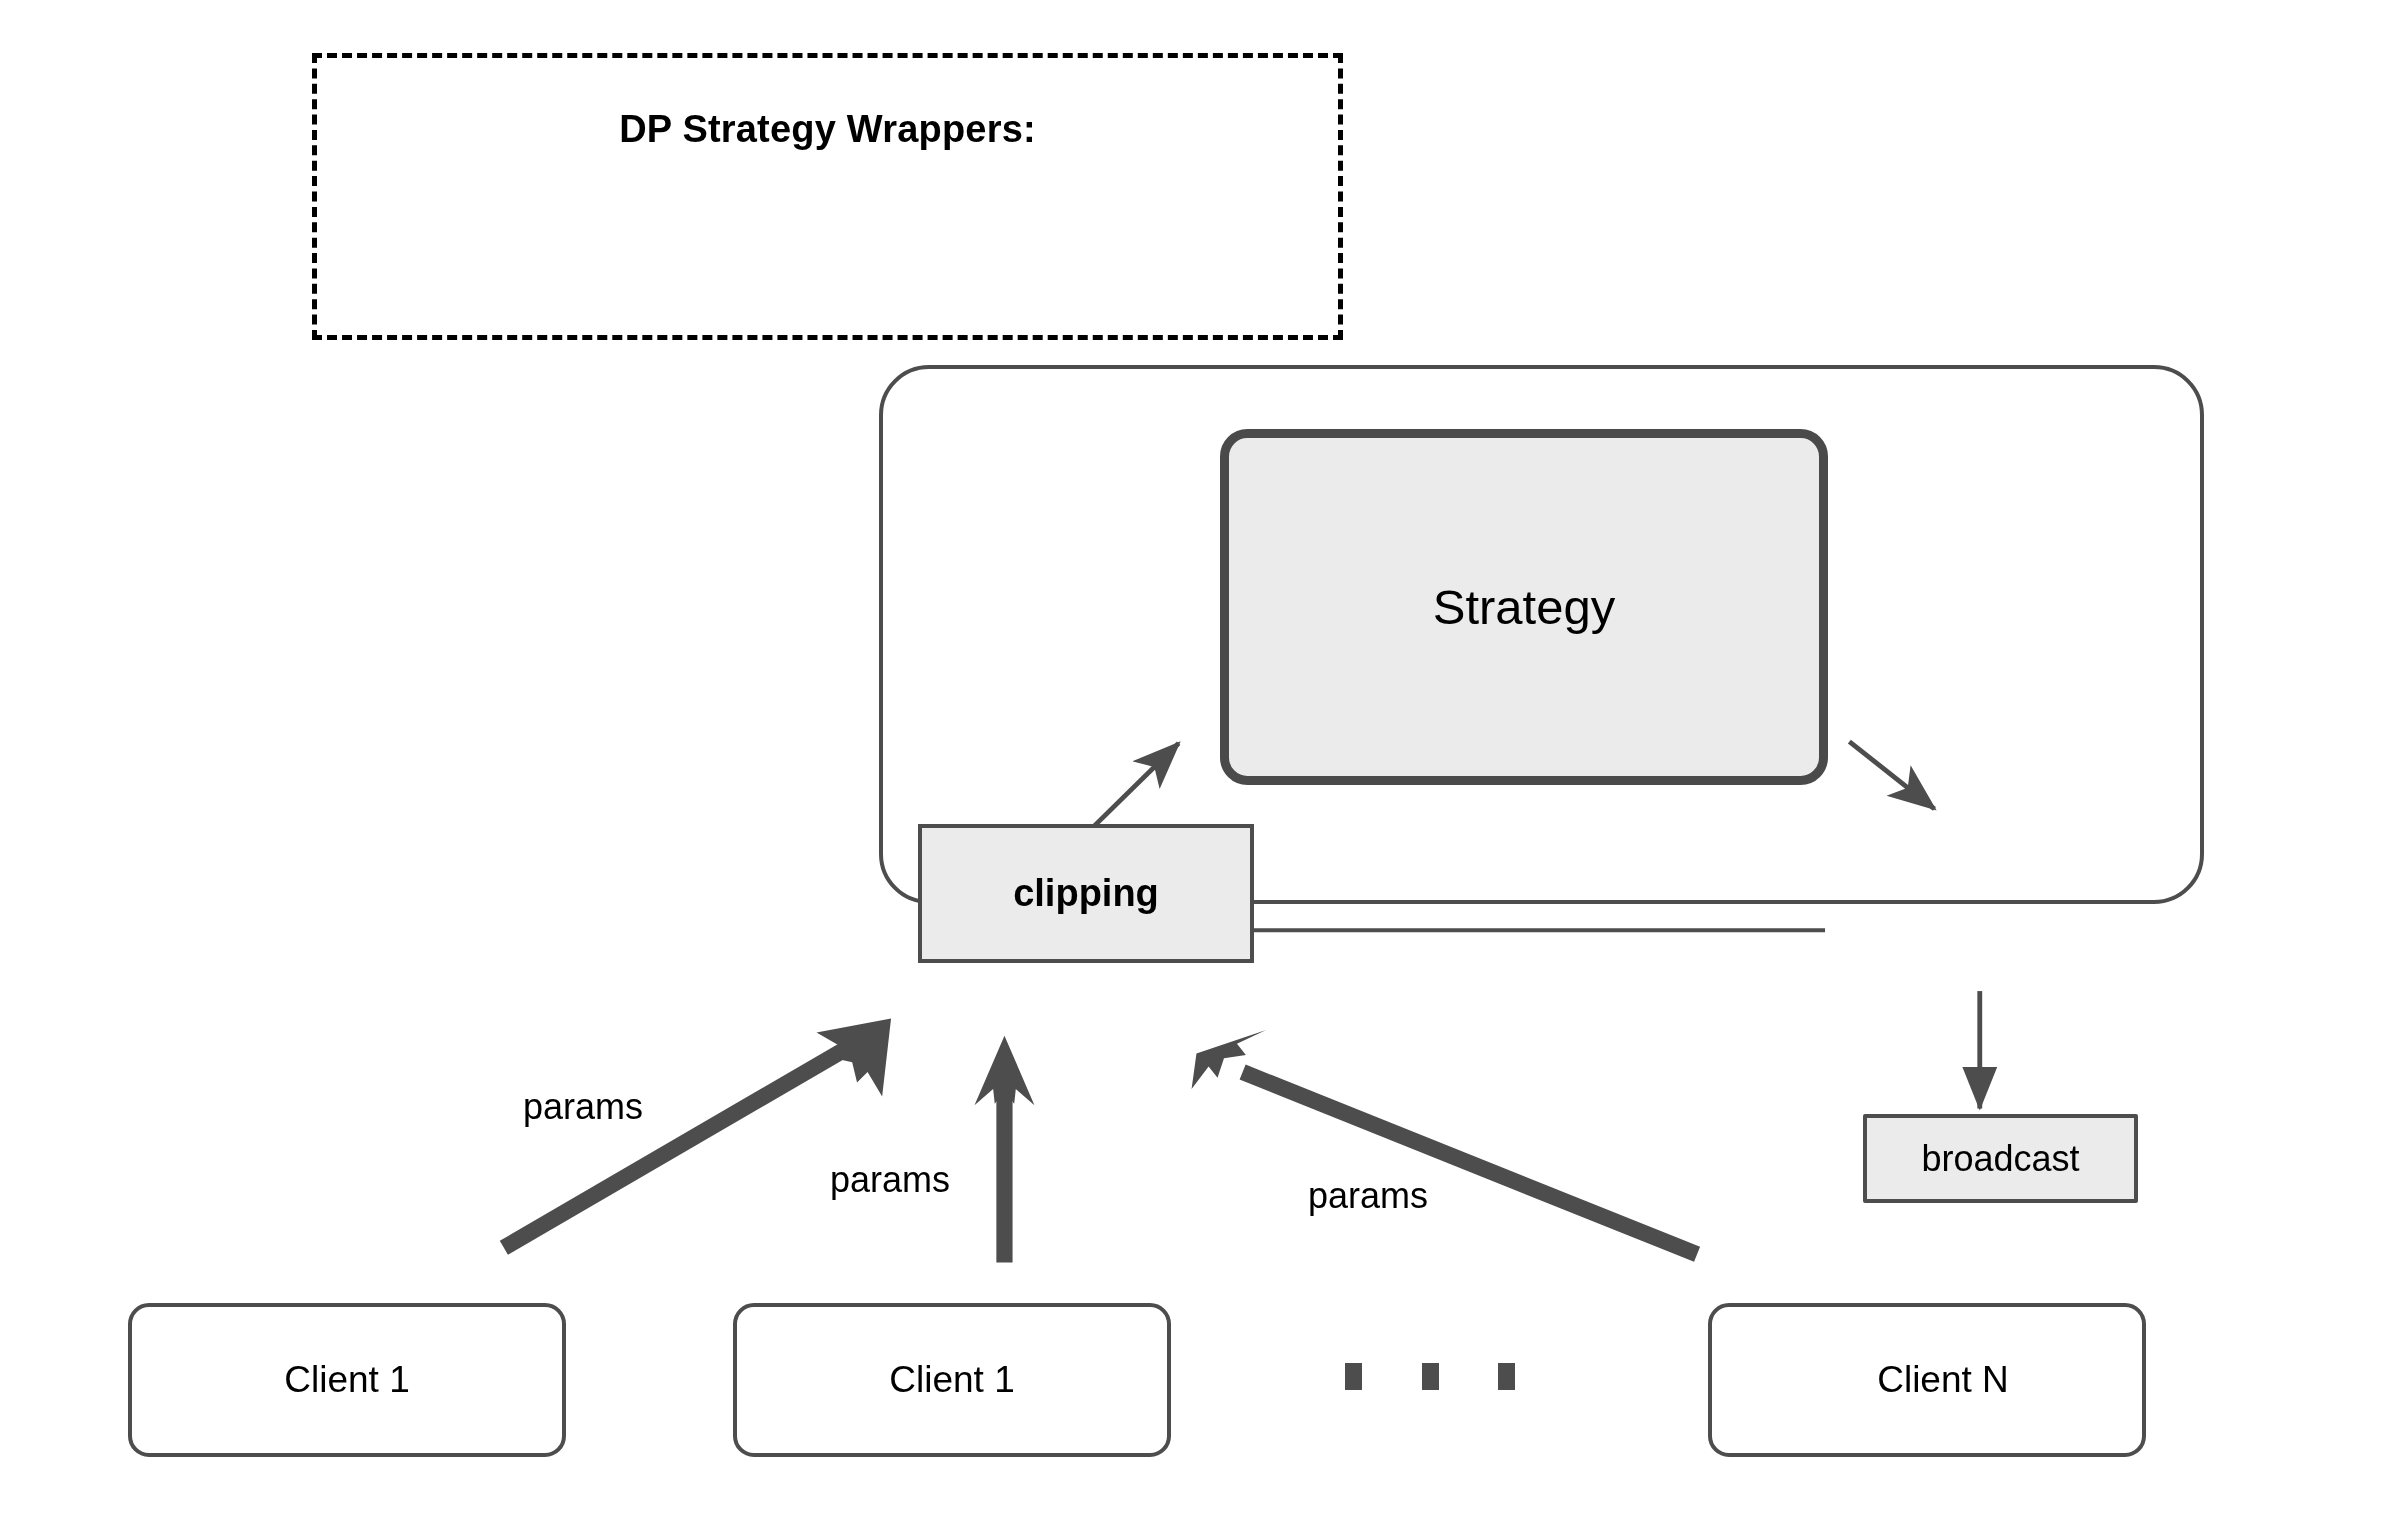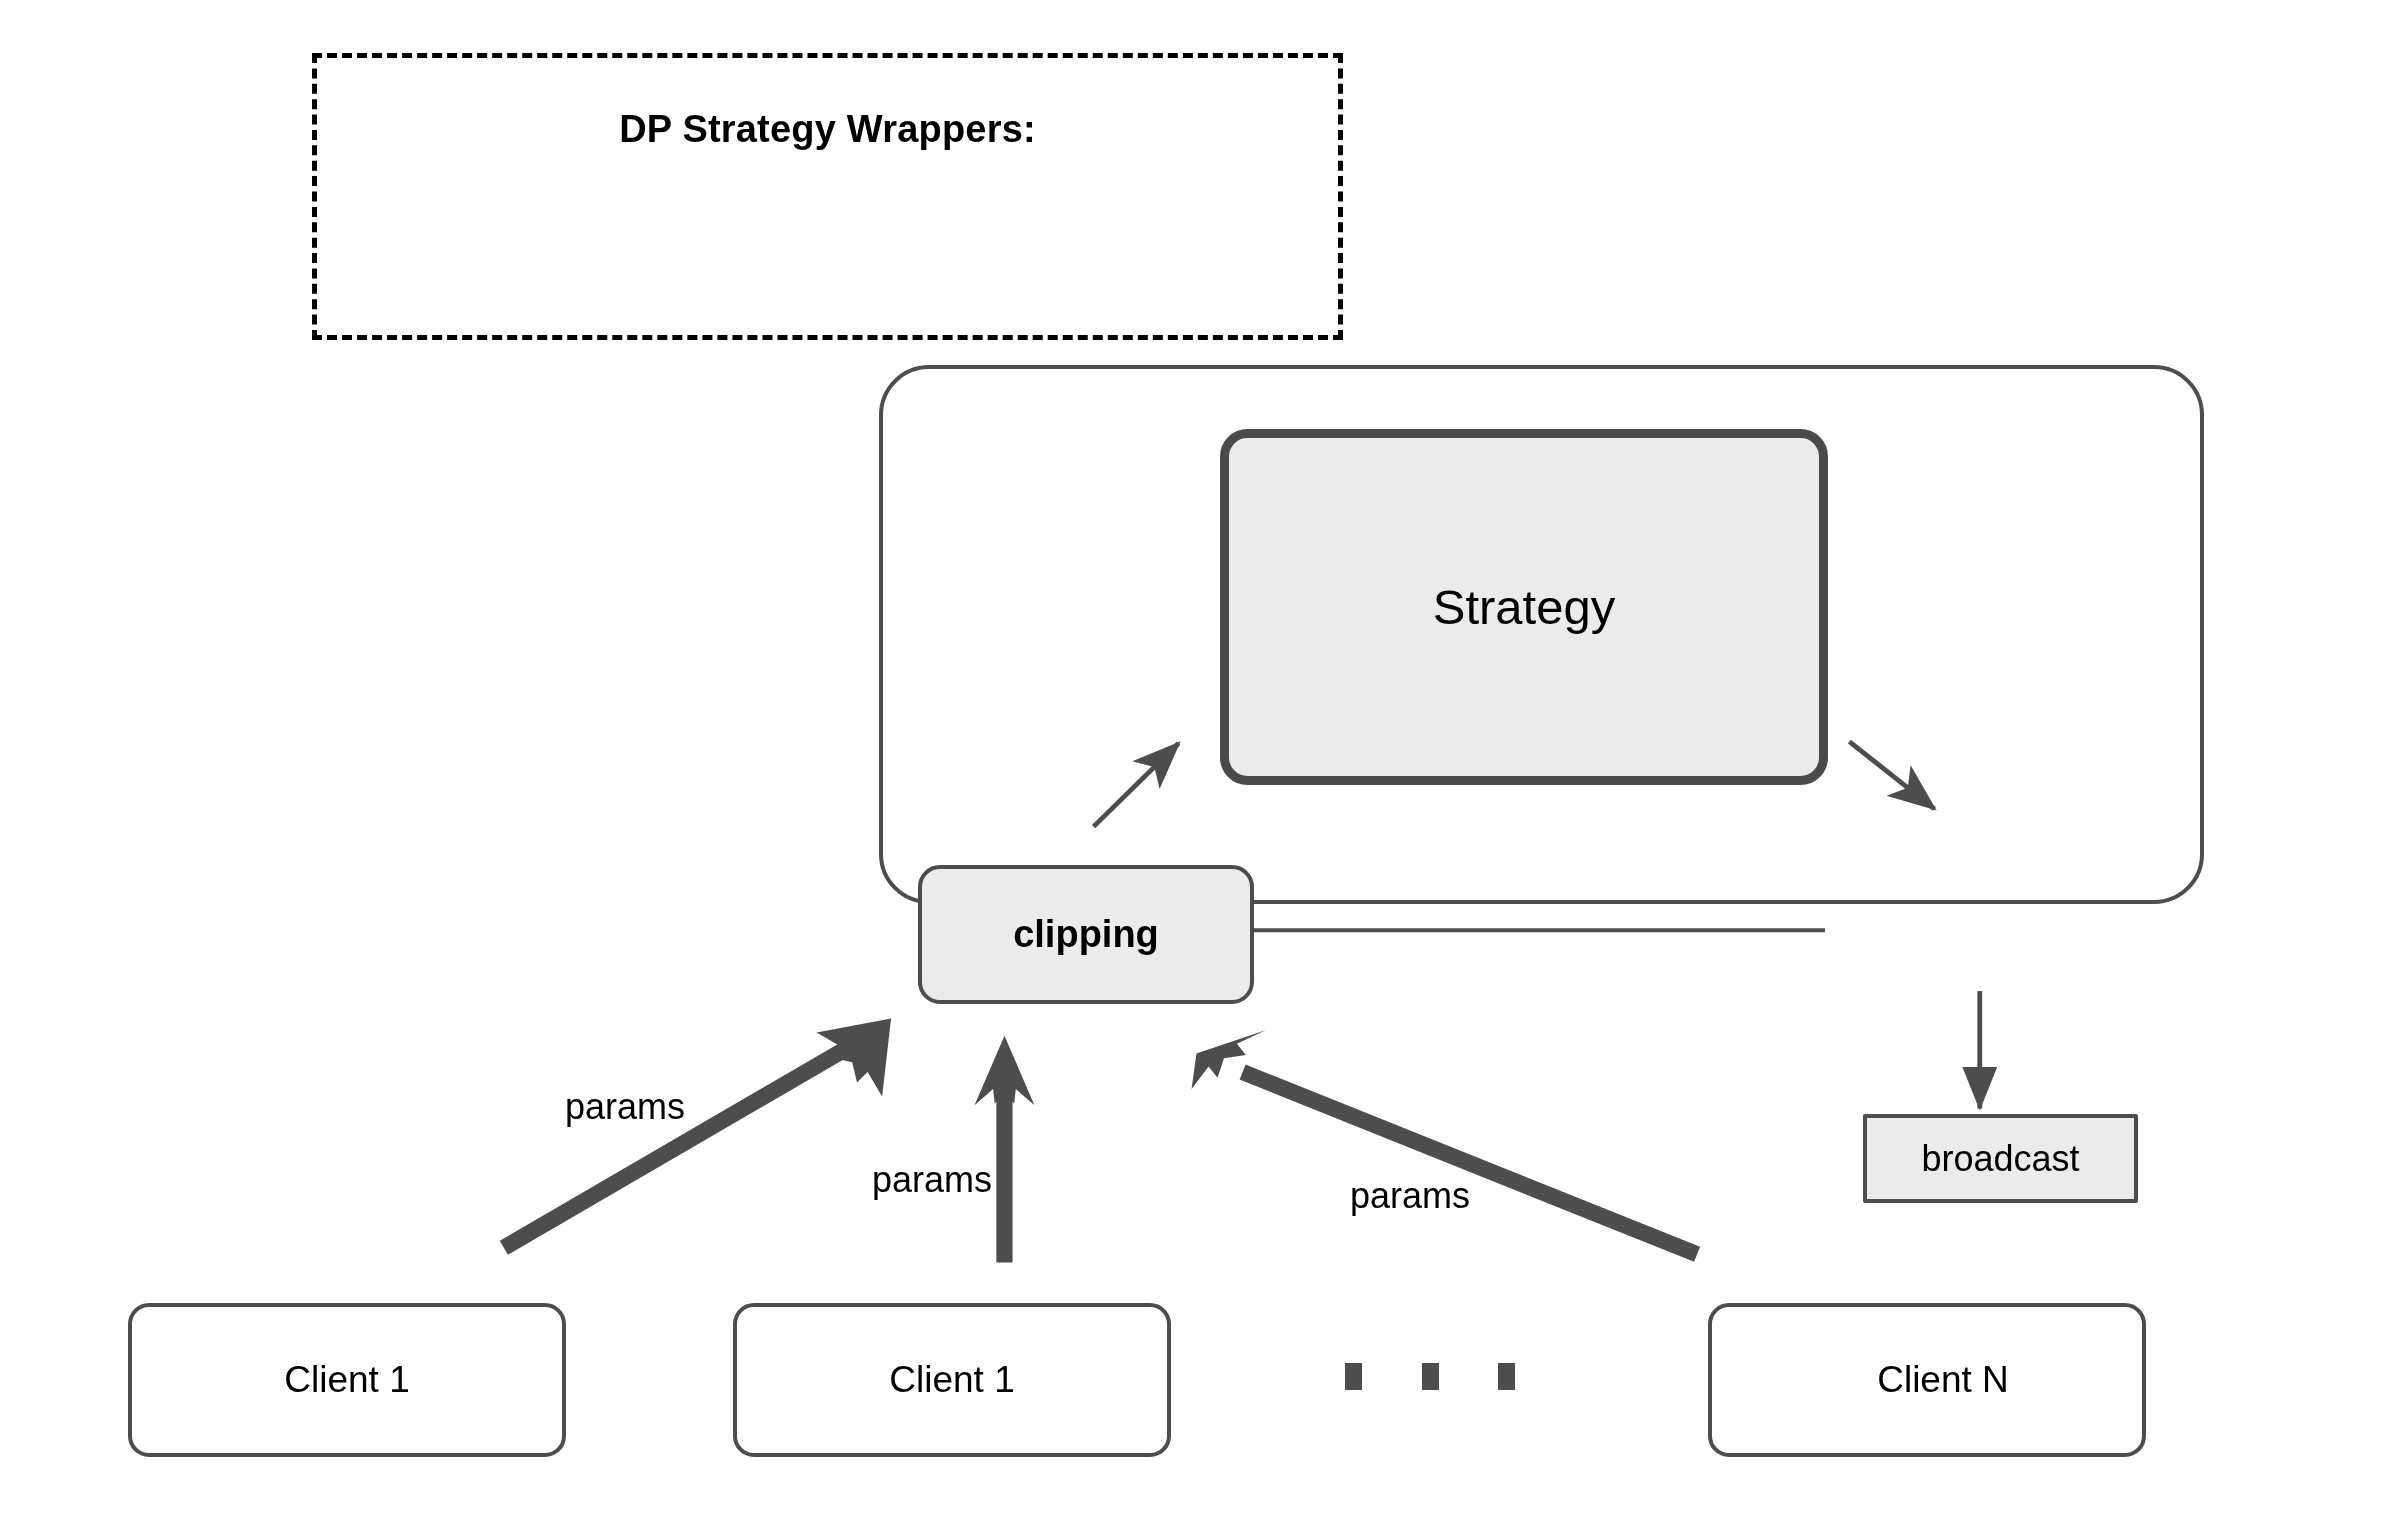--- a/index.html
+++ b/index.html
@@ -102,24 +102,23 @@
     align-items: center;
     justify-content: center;
   }
   .op-label {
     font-size: 38px;
     font-weight: bold;
     color: #000000;
   }
   #clipping-node {
     left: 918px;
-    top: 865px;
+    top: 824px;
     width: 336px;
     height: 139px;
-    border-radius: 22px;
   }
   #noising-node {
     left: 1825px;
     top: 857px;
     width: 316px;
     height: 134px;
   }
 
   
   .broadcast-node {
@@ -179,21 +178,20 @@
     height: 27.5px;
     background: #4d4d4d;
   }
 
   
   .edge-label {
     position: absolute;
     font-size: 36px;
     color: #000000;
     white-space: nowrap;
-    margin-left: 42px;
   }
   #params-label-1 { left: 523px; top: 1086px; }
   #params-label-2 { left: 830px; top: 1159px; }
   #params-label-3 { left: 1308px; top: 1175px; }
 </style>
 </head>
 <body>
 
 <div id="canvas">
 

